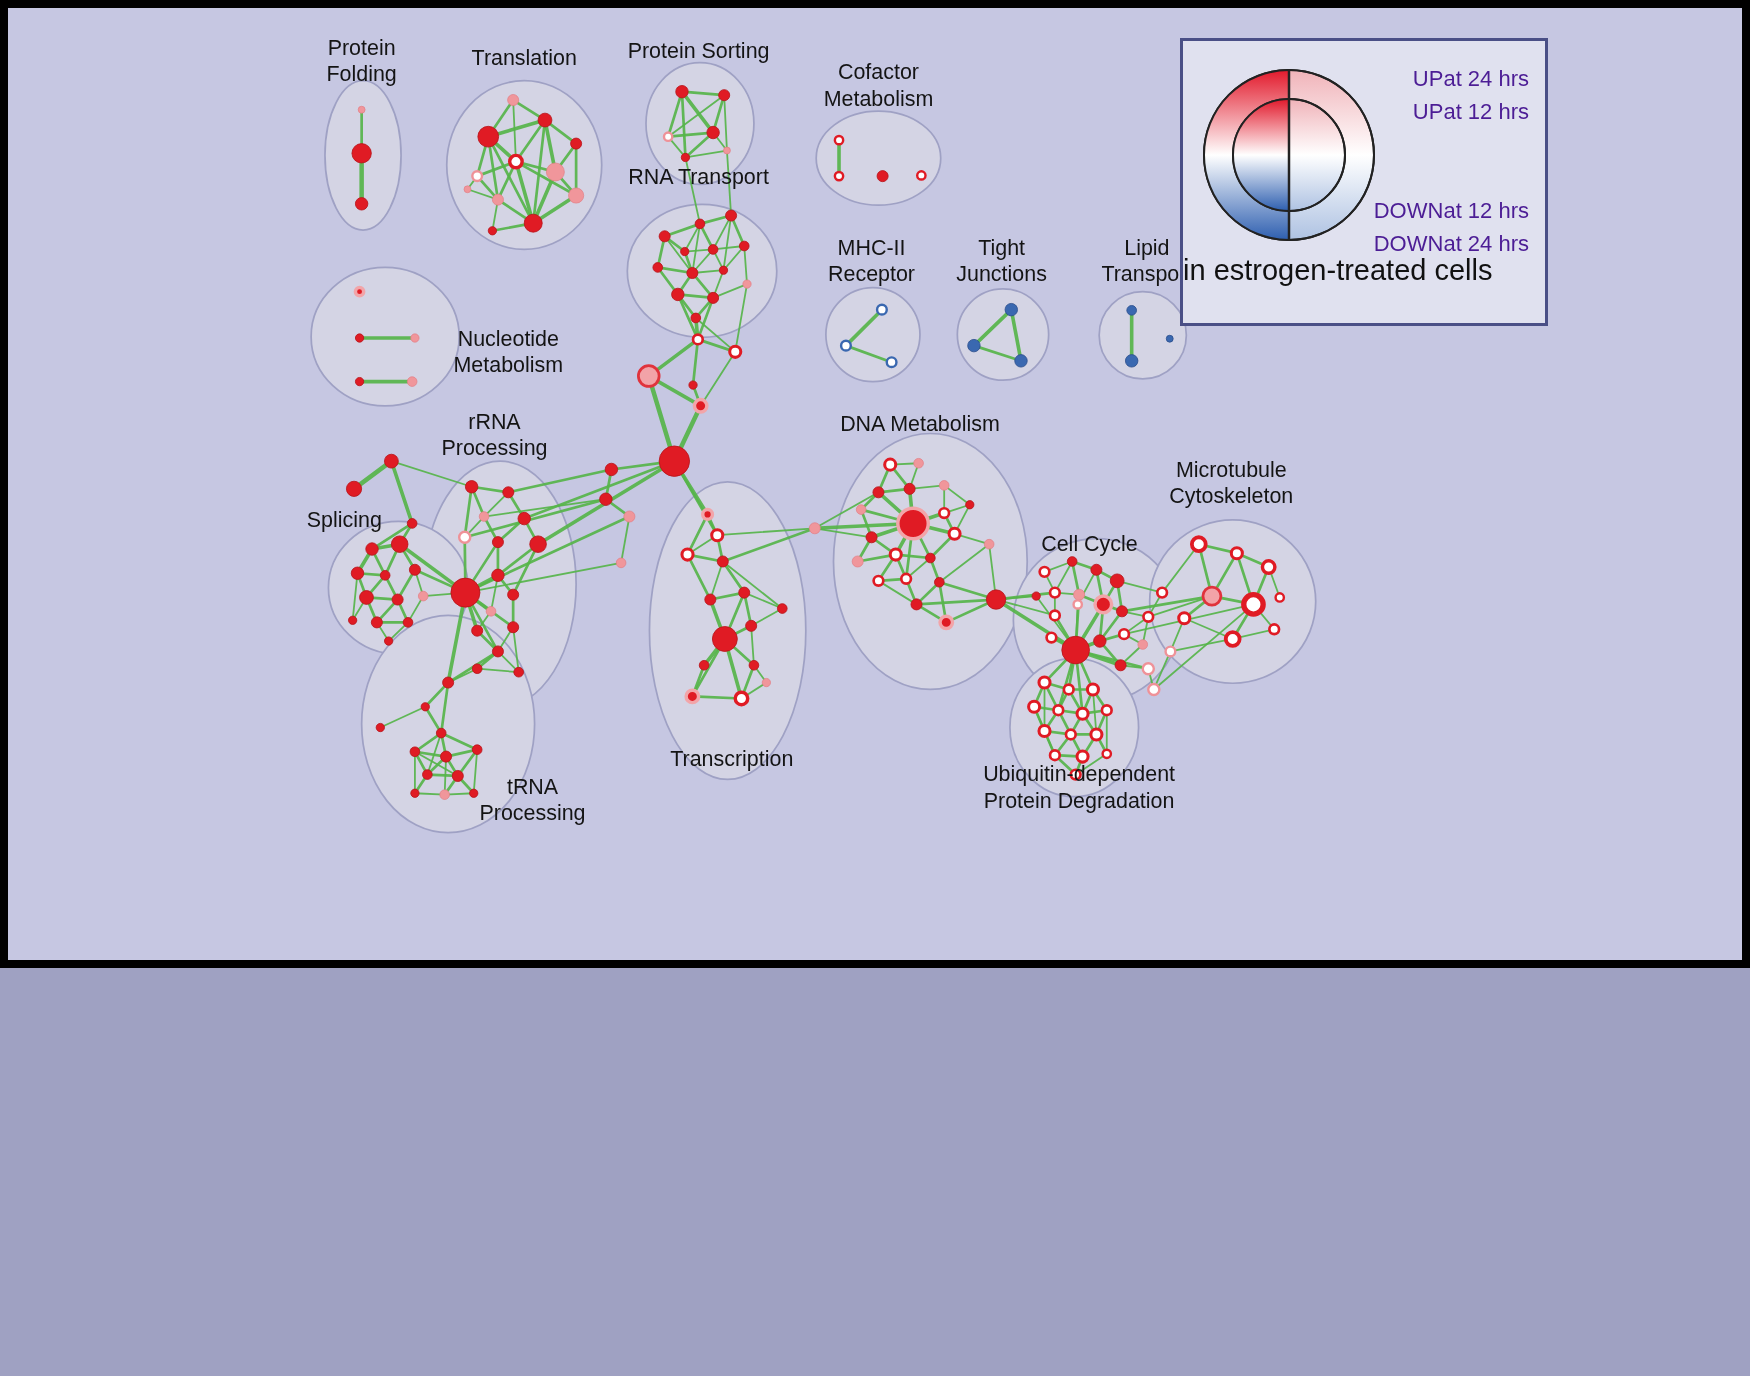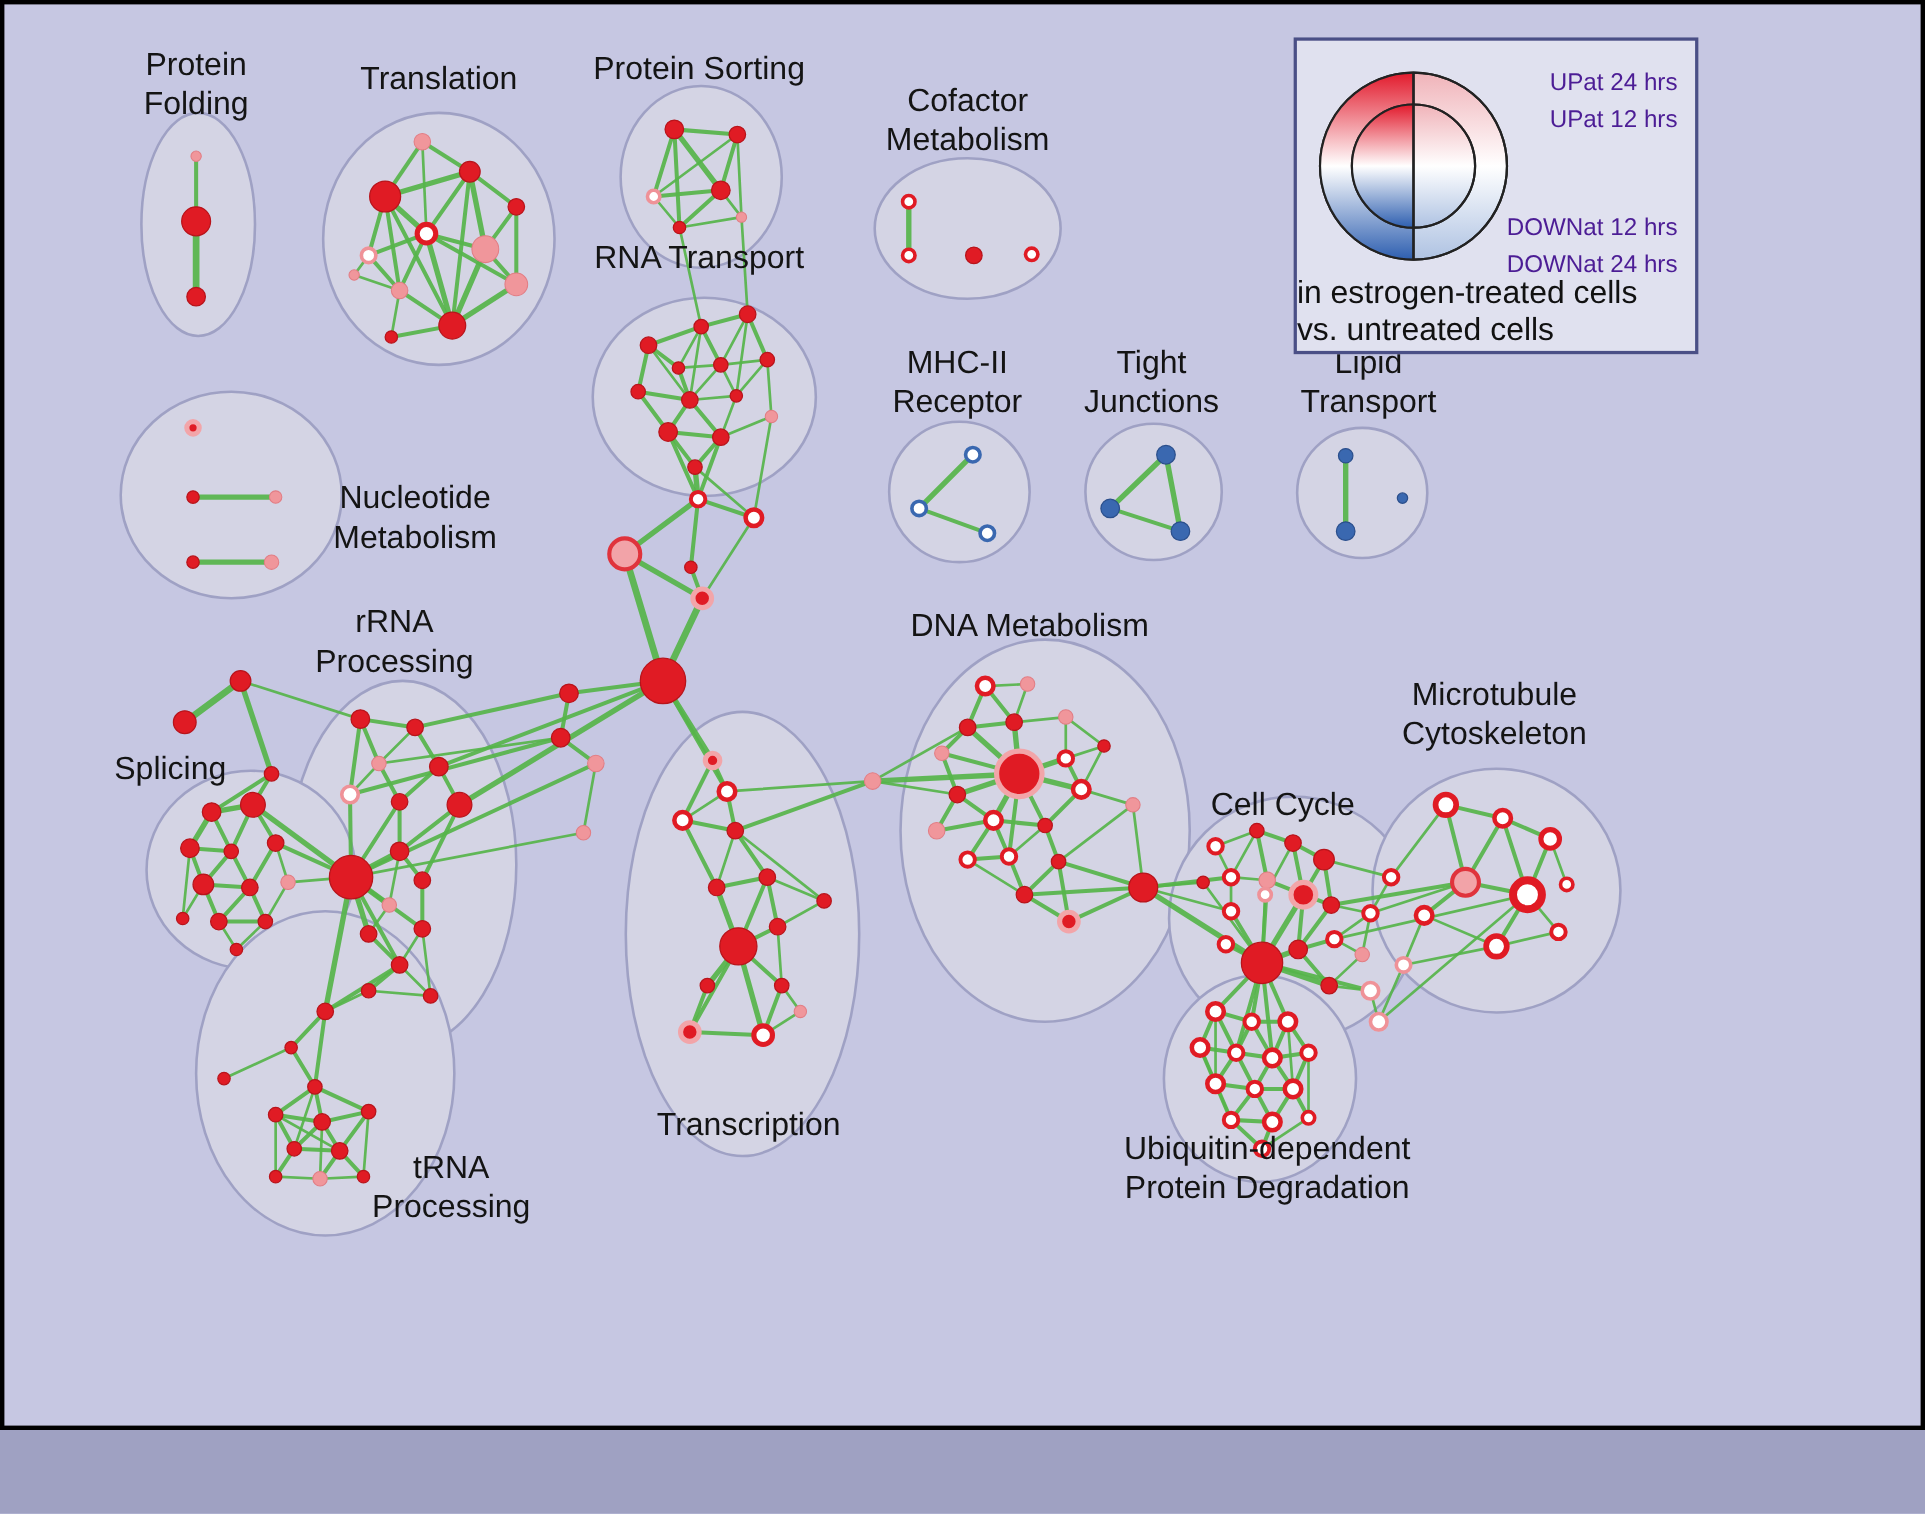--- a/index.html
+++ b/index.html
@@ -1,18 +1,18 @@
 <!DOCTYPE html>
 <html><head>
 <meta charset="utf-8">
 <style>
   html,body{margin:0;padding:0;background:#9fa1c2;}
   .stage{
-    position:relative;width:1750px;height:1300px;
-    background:#c6c7e2;border:4px solid #000000;box-sizing:border-box;
+    position:relative;width:1750px;height:968px;
+    background:#c6c7e2;border:8px solid #000000;box-sizing:border-box;
     font-family:"Liberation Sans",sans-serif;overflow:hidden;
   }
   svg.net{position:absolute;left:0;top:0;width:100%;height:100%;}
   .cluster{fill:#d4d4e4;stroke:#9fa1c4;stroke-width:2.5;}
   .edge{stroke:#56b44a;stroke-opacity:0.92;stroke-linecap:round;}
   .clabel{fill:#141414;font-family:"Liberation Sans",sans-serif;font-size:31px;text-anchor:middle;}
   .legend{
     position:absolute;left:1172px;top:30px;width:368px;height:288px;
     background:#e0e1ef;border:3px solid #4a4f86;box-sizing:border-box;
   }
@@ -669,16 +669,15 @@
     </div>
     <div class="legend-row" style="top:157px;">
       <span>DOWN</span>
       <span>at 12 hrs</span>
     </div>
     <div class="legend-row" style="top:190px;">
       <span>DOWN</span>
       <span>at 24 hrs</span>
     </div>
     <div class="legend-footer" style="top:212px;">in estrogen-treated cells</div>
-    <div class="legend-footer" style="top:246px;">vs. untreated cells</div>
   </div>
 
 </div>
 
 </body></html>

